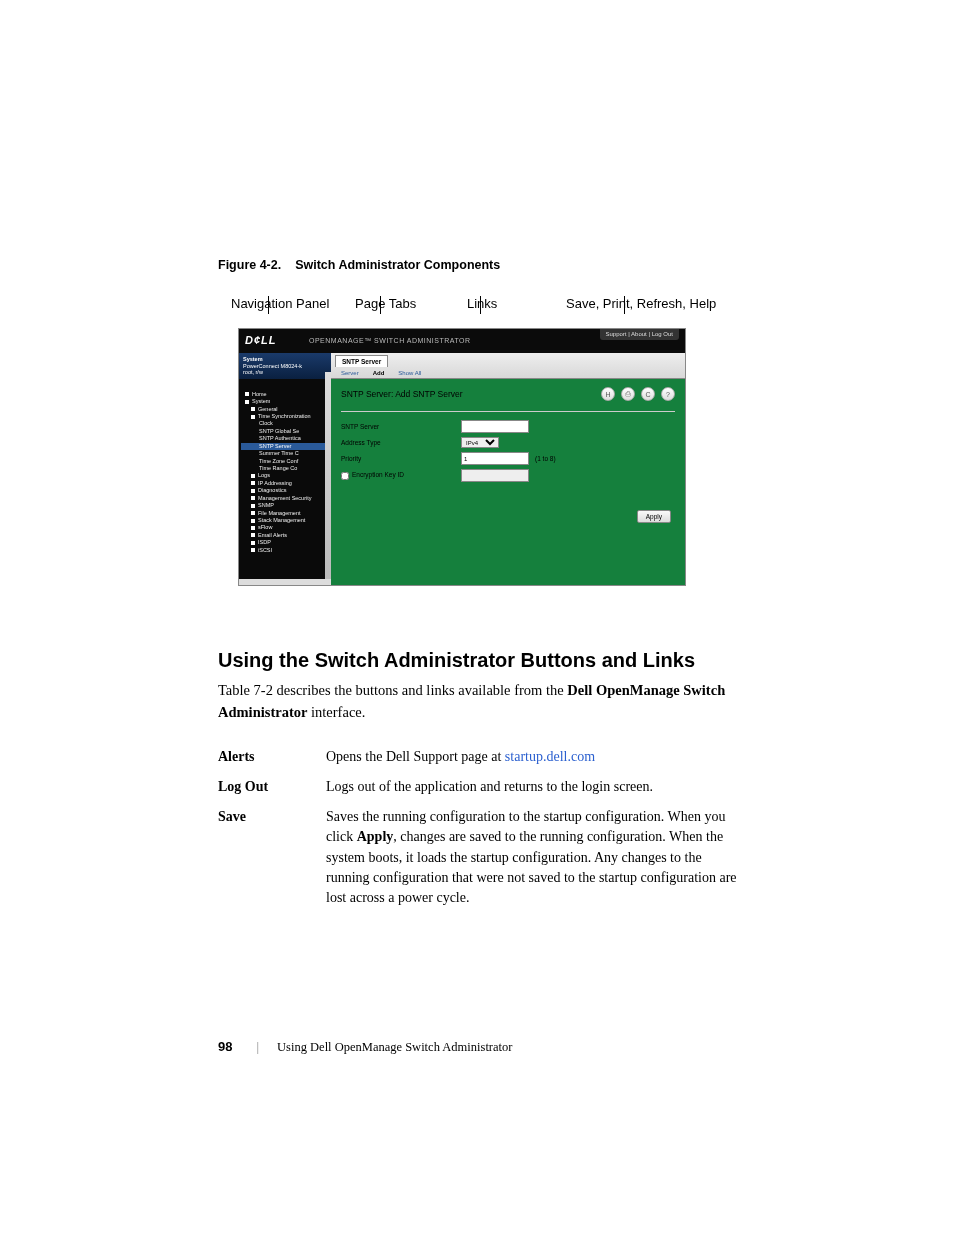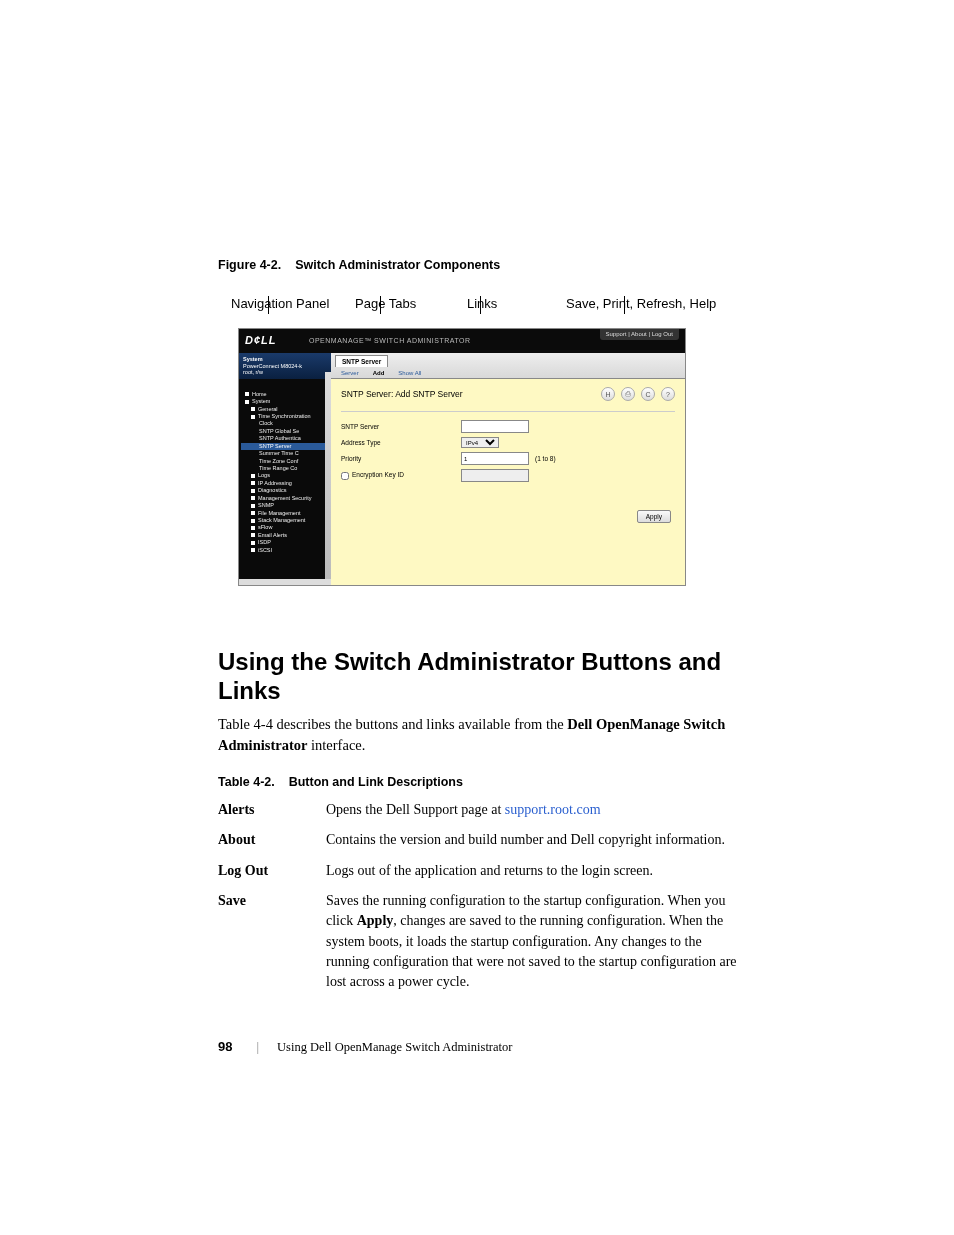--- a/index.html
+++ b/index.html
@@ -32,21 +32,21 @@
     font-size: 13px;
     color: #000;
   }
   .annotations > div { position: absolute; top: 0; }
   .screenshot {
     position: relative;
     width: 448px;
     margin-left: 20px;
     box-sizing: border-box;
     border: 1px solid #888;
-    background: #fef9c3;
+    background: #15803d;
   }
   .topbar {
     height: 24px;
     background: #0b0b0b;
     position: relative;
   }
   .topbar .dell-logo {
     position: absolute;
     left: 6px; top: 5px;
     color: #fff;
@@ -202,21 +202,21 @@
   .callout-lower .cmd { position: absolute; left: 416px; top: 14px; text-align: center; line-height: 1.25; }
   .callout-lower .line-cfg {
     position: absolute; left: 248px; top: -63px; width: 1px; height: 75px; background: #000;
   }
   .callout-lower .line-cmd {
     position: absolute; left: 438px; top: -50px; width: 1px; height: 62px; background: #000;
   }
   h1.section {
     font-family: Arial, Helvetica, sans-serif;
     font-weight: bold;
-    font-size: 24px;
+    font-size: 20px;
     margin: 62px 0 8px 0;
     line-height: 1.2;
   }
   p.body {
     font-size: 14.5px;
     line-height: 1.5;
     margin: 0 0 18px 0;
   }
   .table-caption {
     font-size: 12.5px;
@@ -366,39 +366,31 @@
           </div>
         </div>
         <button class="ss-apply">Apply</button>
       </div>
     </div>
   </div>
 
 
   <h1 class="section">Using the Switch Administrator Buttons and Links</h1>
   <p class="body">
-    <span>Table 4-4 describes the buttons and links available from the </span><b>Dell OpenManage Switch Administrator</b><span> interface.</span>
+    <span>Table 7-2 describes the buttons and links available from the </span><b>Dell OpenManage Switch Administrator</b><span> interface.</span>
   </p>
 
-  <div class="table-caption sans-bold">
-    <span>Table 4-2.</span>&nbsp;&nbsp;&nbsp;
-    <span>Button and Link Descriptions</span>
-  </div>
 
   <table class="desc">
     <tbody>
     <tr>
       <td class="c1">Alerts</td>
       <td>
-        <span>Opens the Dell Support page at </span><a class="link">support.root.com</a>
+        <span>Opens the Dell Support page at </span><a class="link">startup.dell.com</a>
       </td>
-    </tr>
-    <tr>
-      <td class="c1">About</td>
-      <td>Contains the version and build number and Dell copyright information.</td>
     </tr>
     <tr>
       <td class="c1">Log Out</td>
       <td>Logs out of the application and returns to the login screen.</td>
     </tr>
     <tr>
       <td class="c1">Save</td>
       <td>
         <span>Saves the running configuration to the startup configuration. When you click </span><b>Apply</b><span>, changes are saved to the running configuration. When the system boots, it loads the startup configuration. Any changes to the running configuration that were not saved to the startup configuration are lost across a power cycle.</span>
       </td>

